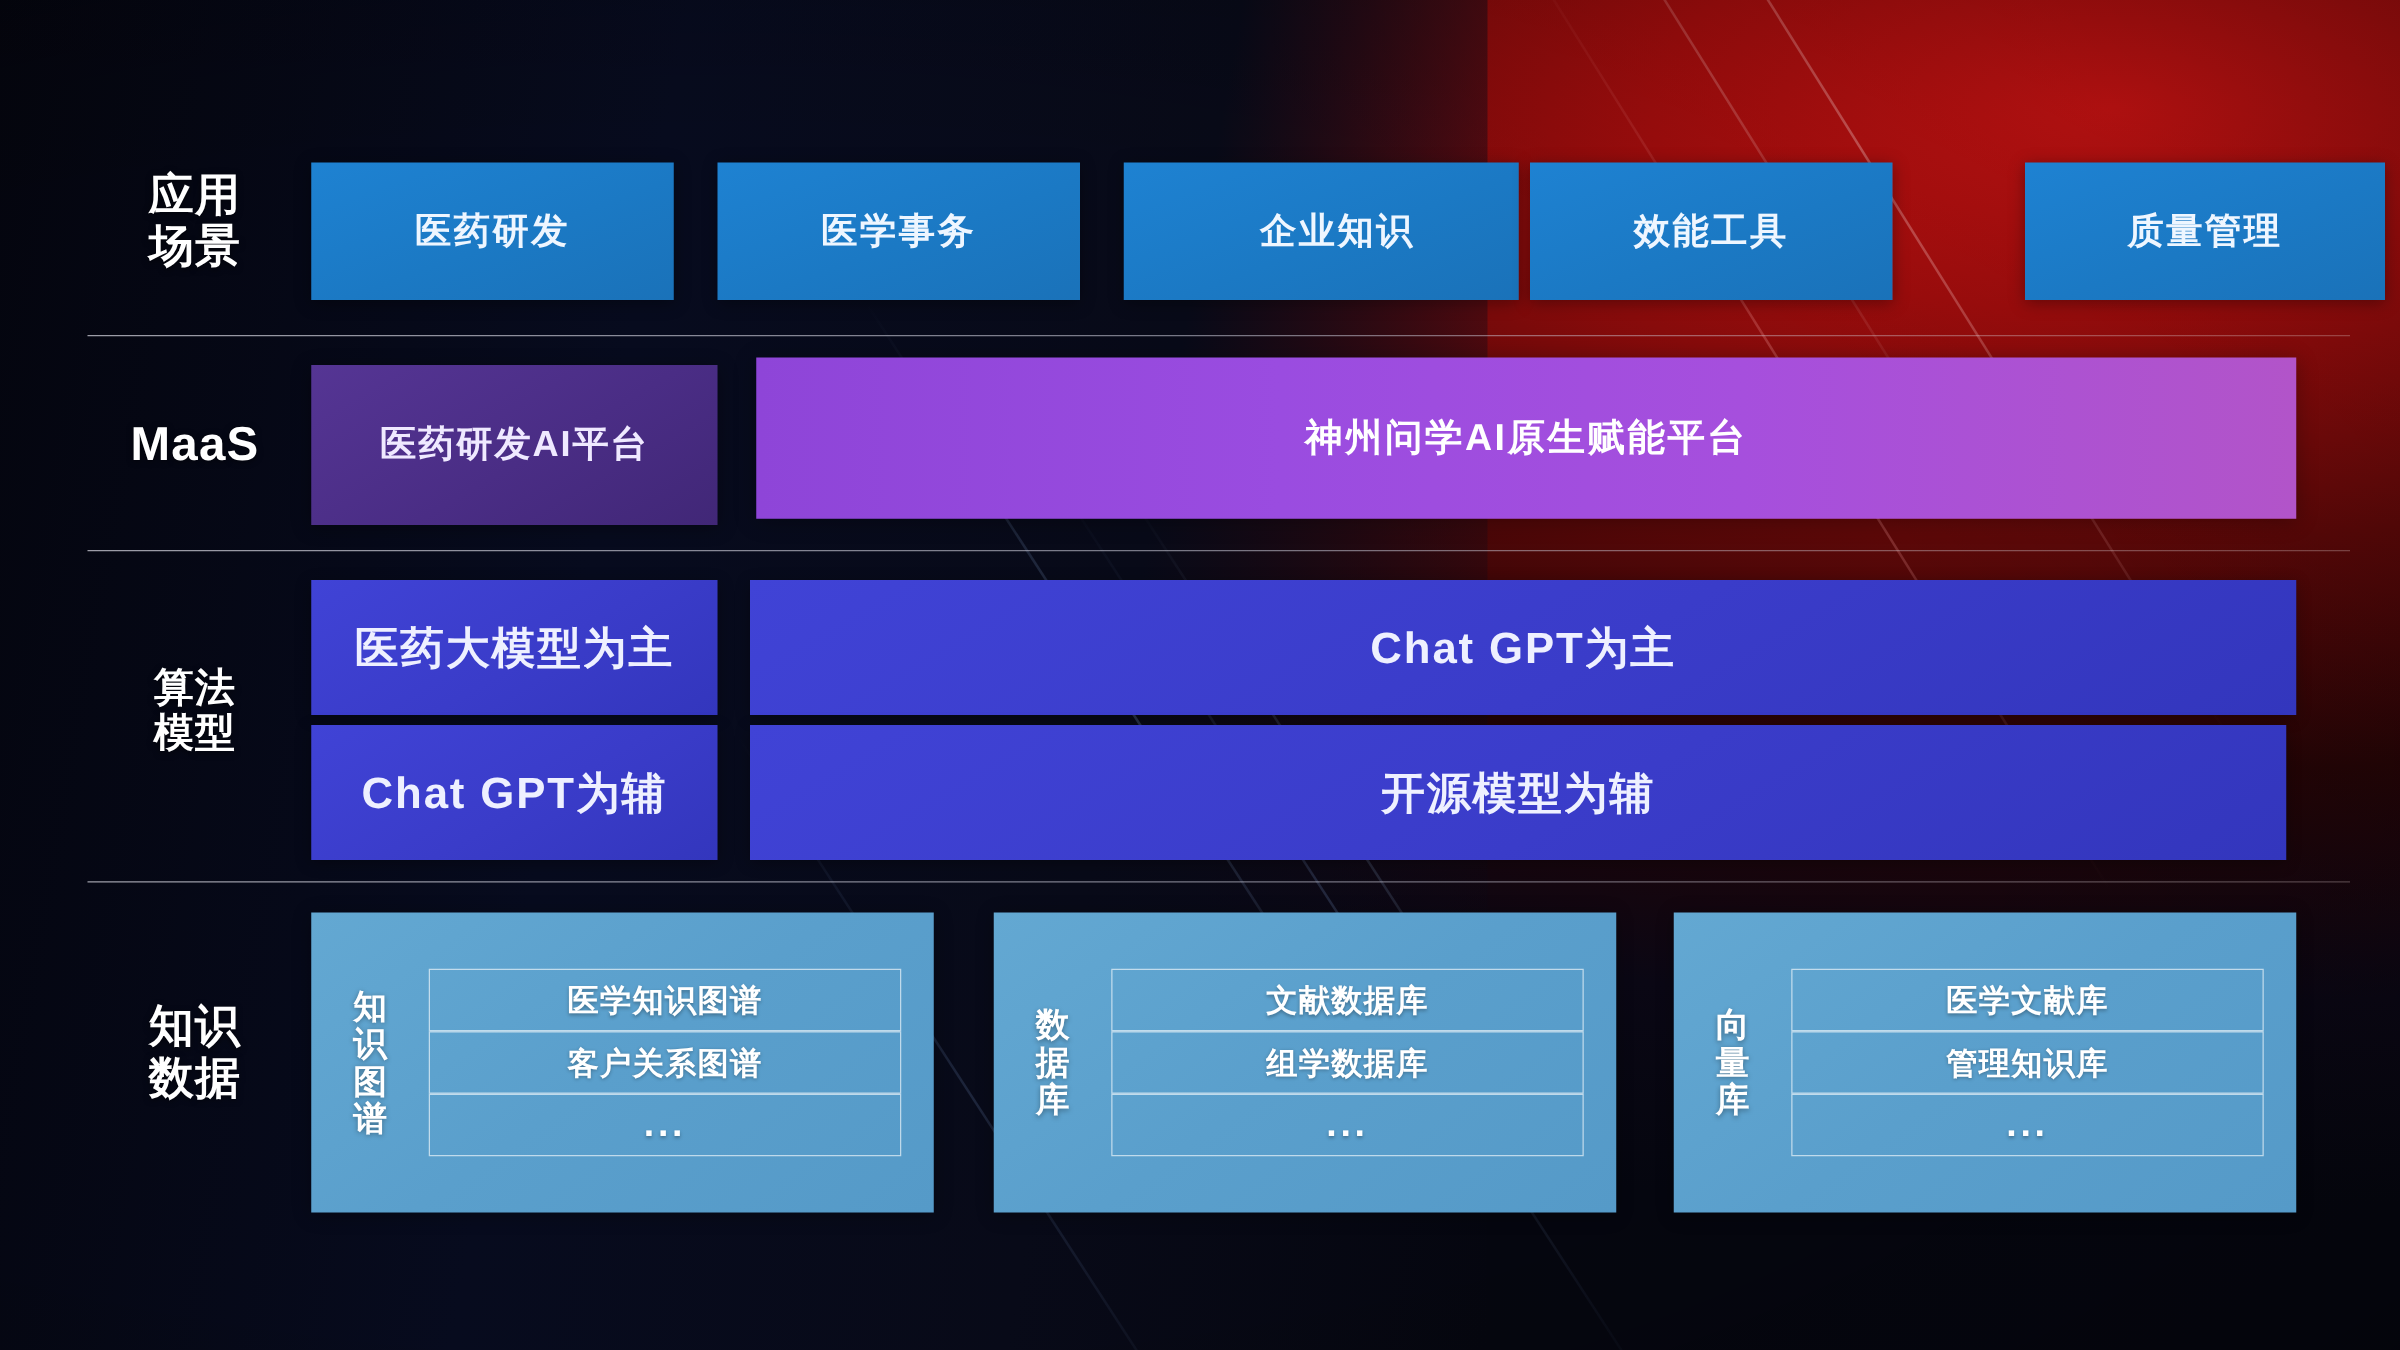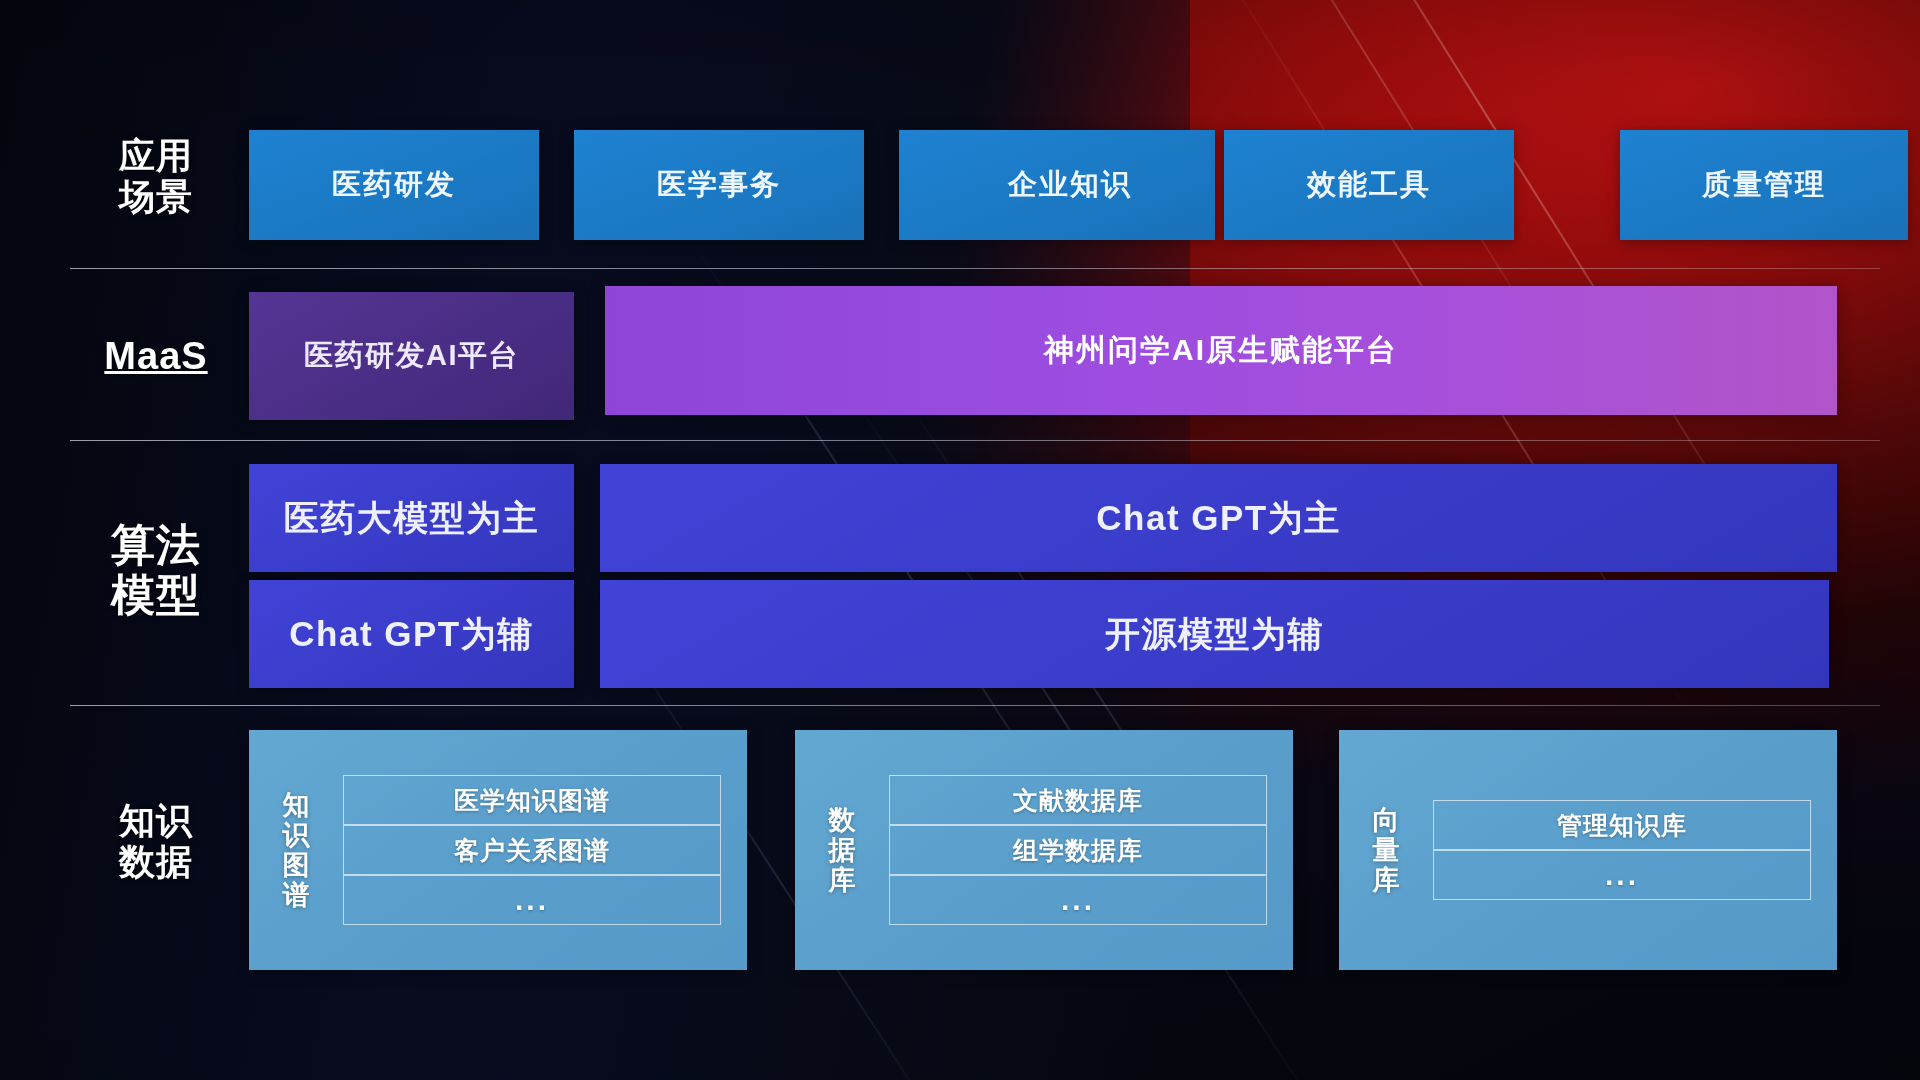--- a/index.html
+++ b/index.html
@@ -140,29 +140,29 @@
   </div>
 
   <div class="scn" style="left:249px;width:290px;">医药研发</div>
   <div class="scn" style="left:574px;width:290px;">医学事务</div>
   <div class="scn" style="left:899px;width:290px;padding-left:26px;">企业知识</div>
   <div class="scn" style="left:1224px;width:290px;">效能工具</div>
   <div class="scn" style="left:1620px;width:288px;">质量管理</div>
 
   <div class="divider" style="top:268px;"></div>
 
-  <div class="rowlabel" style="top:335px;font-size:38px;text-decoration:underline;">
+  <div class="rowlabel" style="top:335px;font-size:38px;">
     <div>MaaS</div>
   </div>
   <div class="maas-left">医药研发AI平台</div>
   <div class="maas-right">神州问学AI原生赋能平台</div>
 
   <div class="divider" style="top:440px;"></div>
 
-  <div class="rowlabel" style="top:520px;font-size:44px;">
+  <div class="rowlabel" style="top:532px;font-size:32px;">
     <div>算法</div>
     <div>模型</div>
   </div>
   <div class="algo algo-l1">医药大模型为主</div>
   <div class="algo algo-l2">Chat GPT为辅</div>
   <div class="algo algo-r1">Chat GPT为主</div>
   <div class="algo algo-r2">开源模型为辅</div>
 
   <div class="divider" style="top:705px;"></div>
 
@@ -198,18 +198,19 @@
     </div>
   </div>
 
   <div class="kpanel kp3">
     <div class="kvlabel">
       <span>向</span>
       <span>量</span>
       <span>库</span>
     </div>
     <div class="kitems">
+      <div class="kitem">医学文献库</div>
       <div class="kitem">管理知识库</div>
       <div class="kitem dots">...</div>
     </div>
   </div>
 
 </div>
 
 </body></html>

